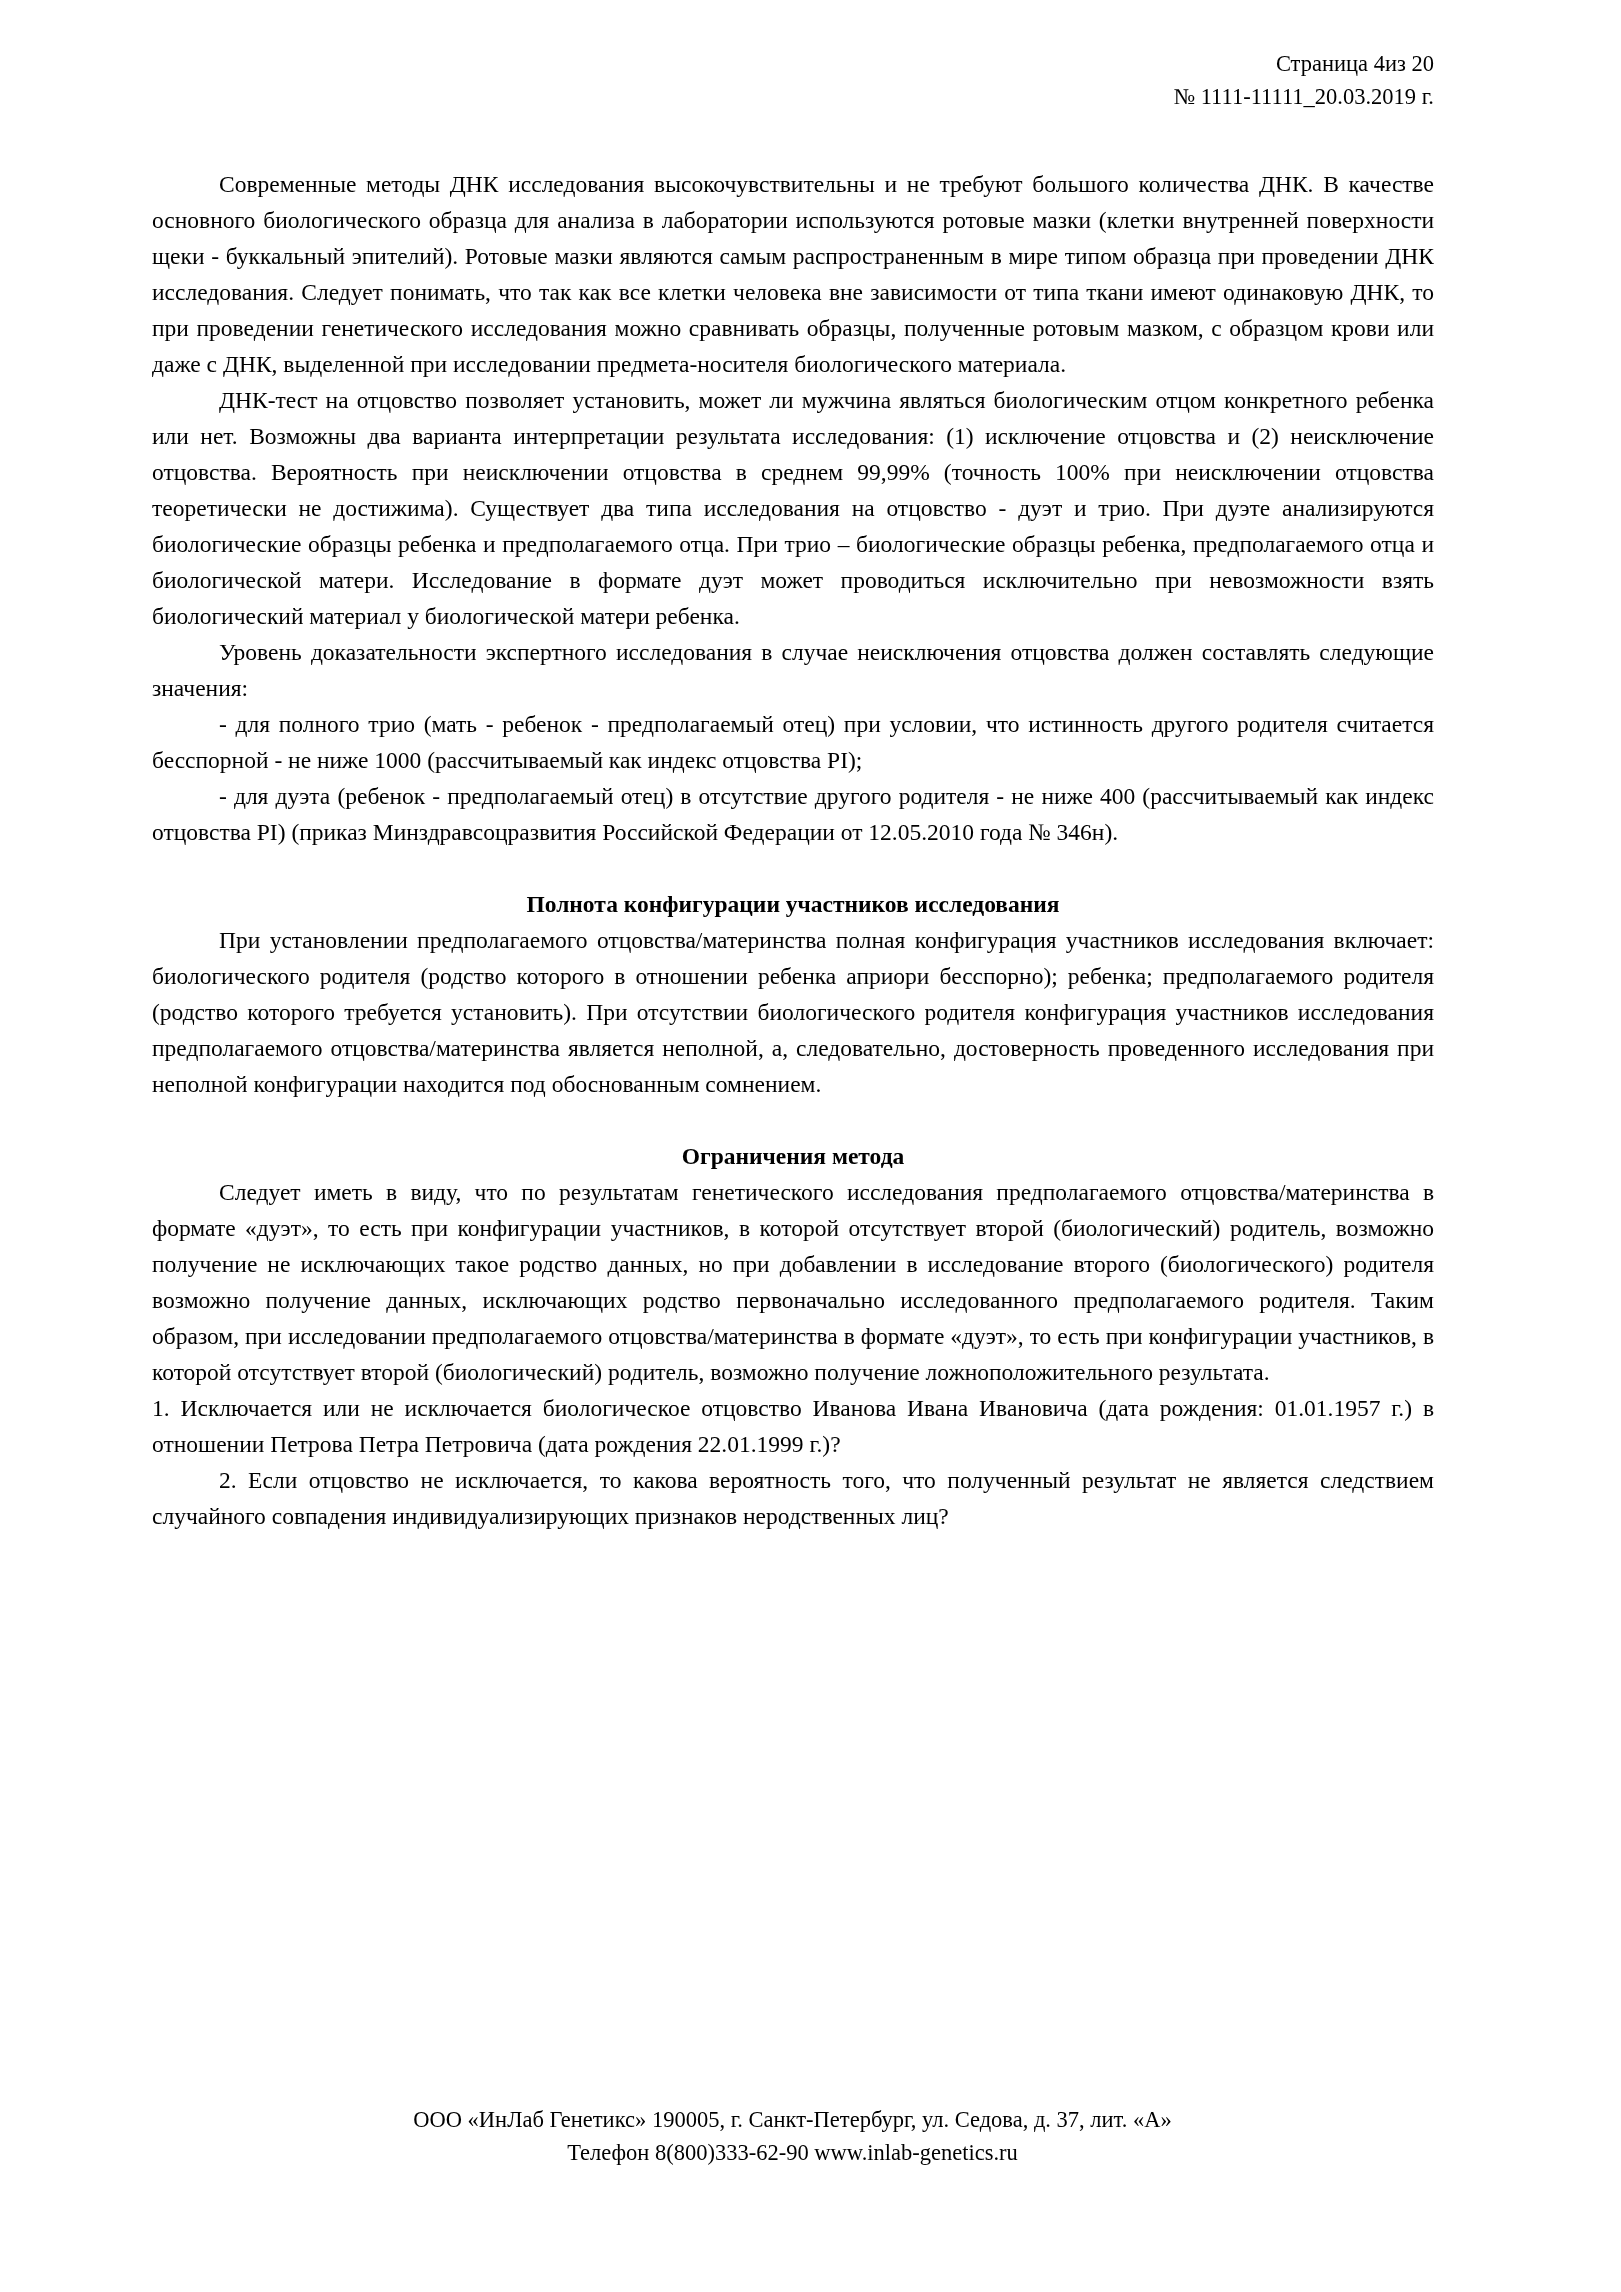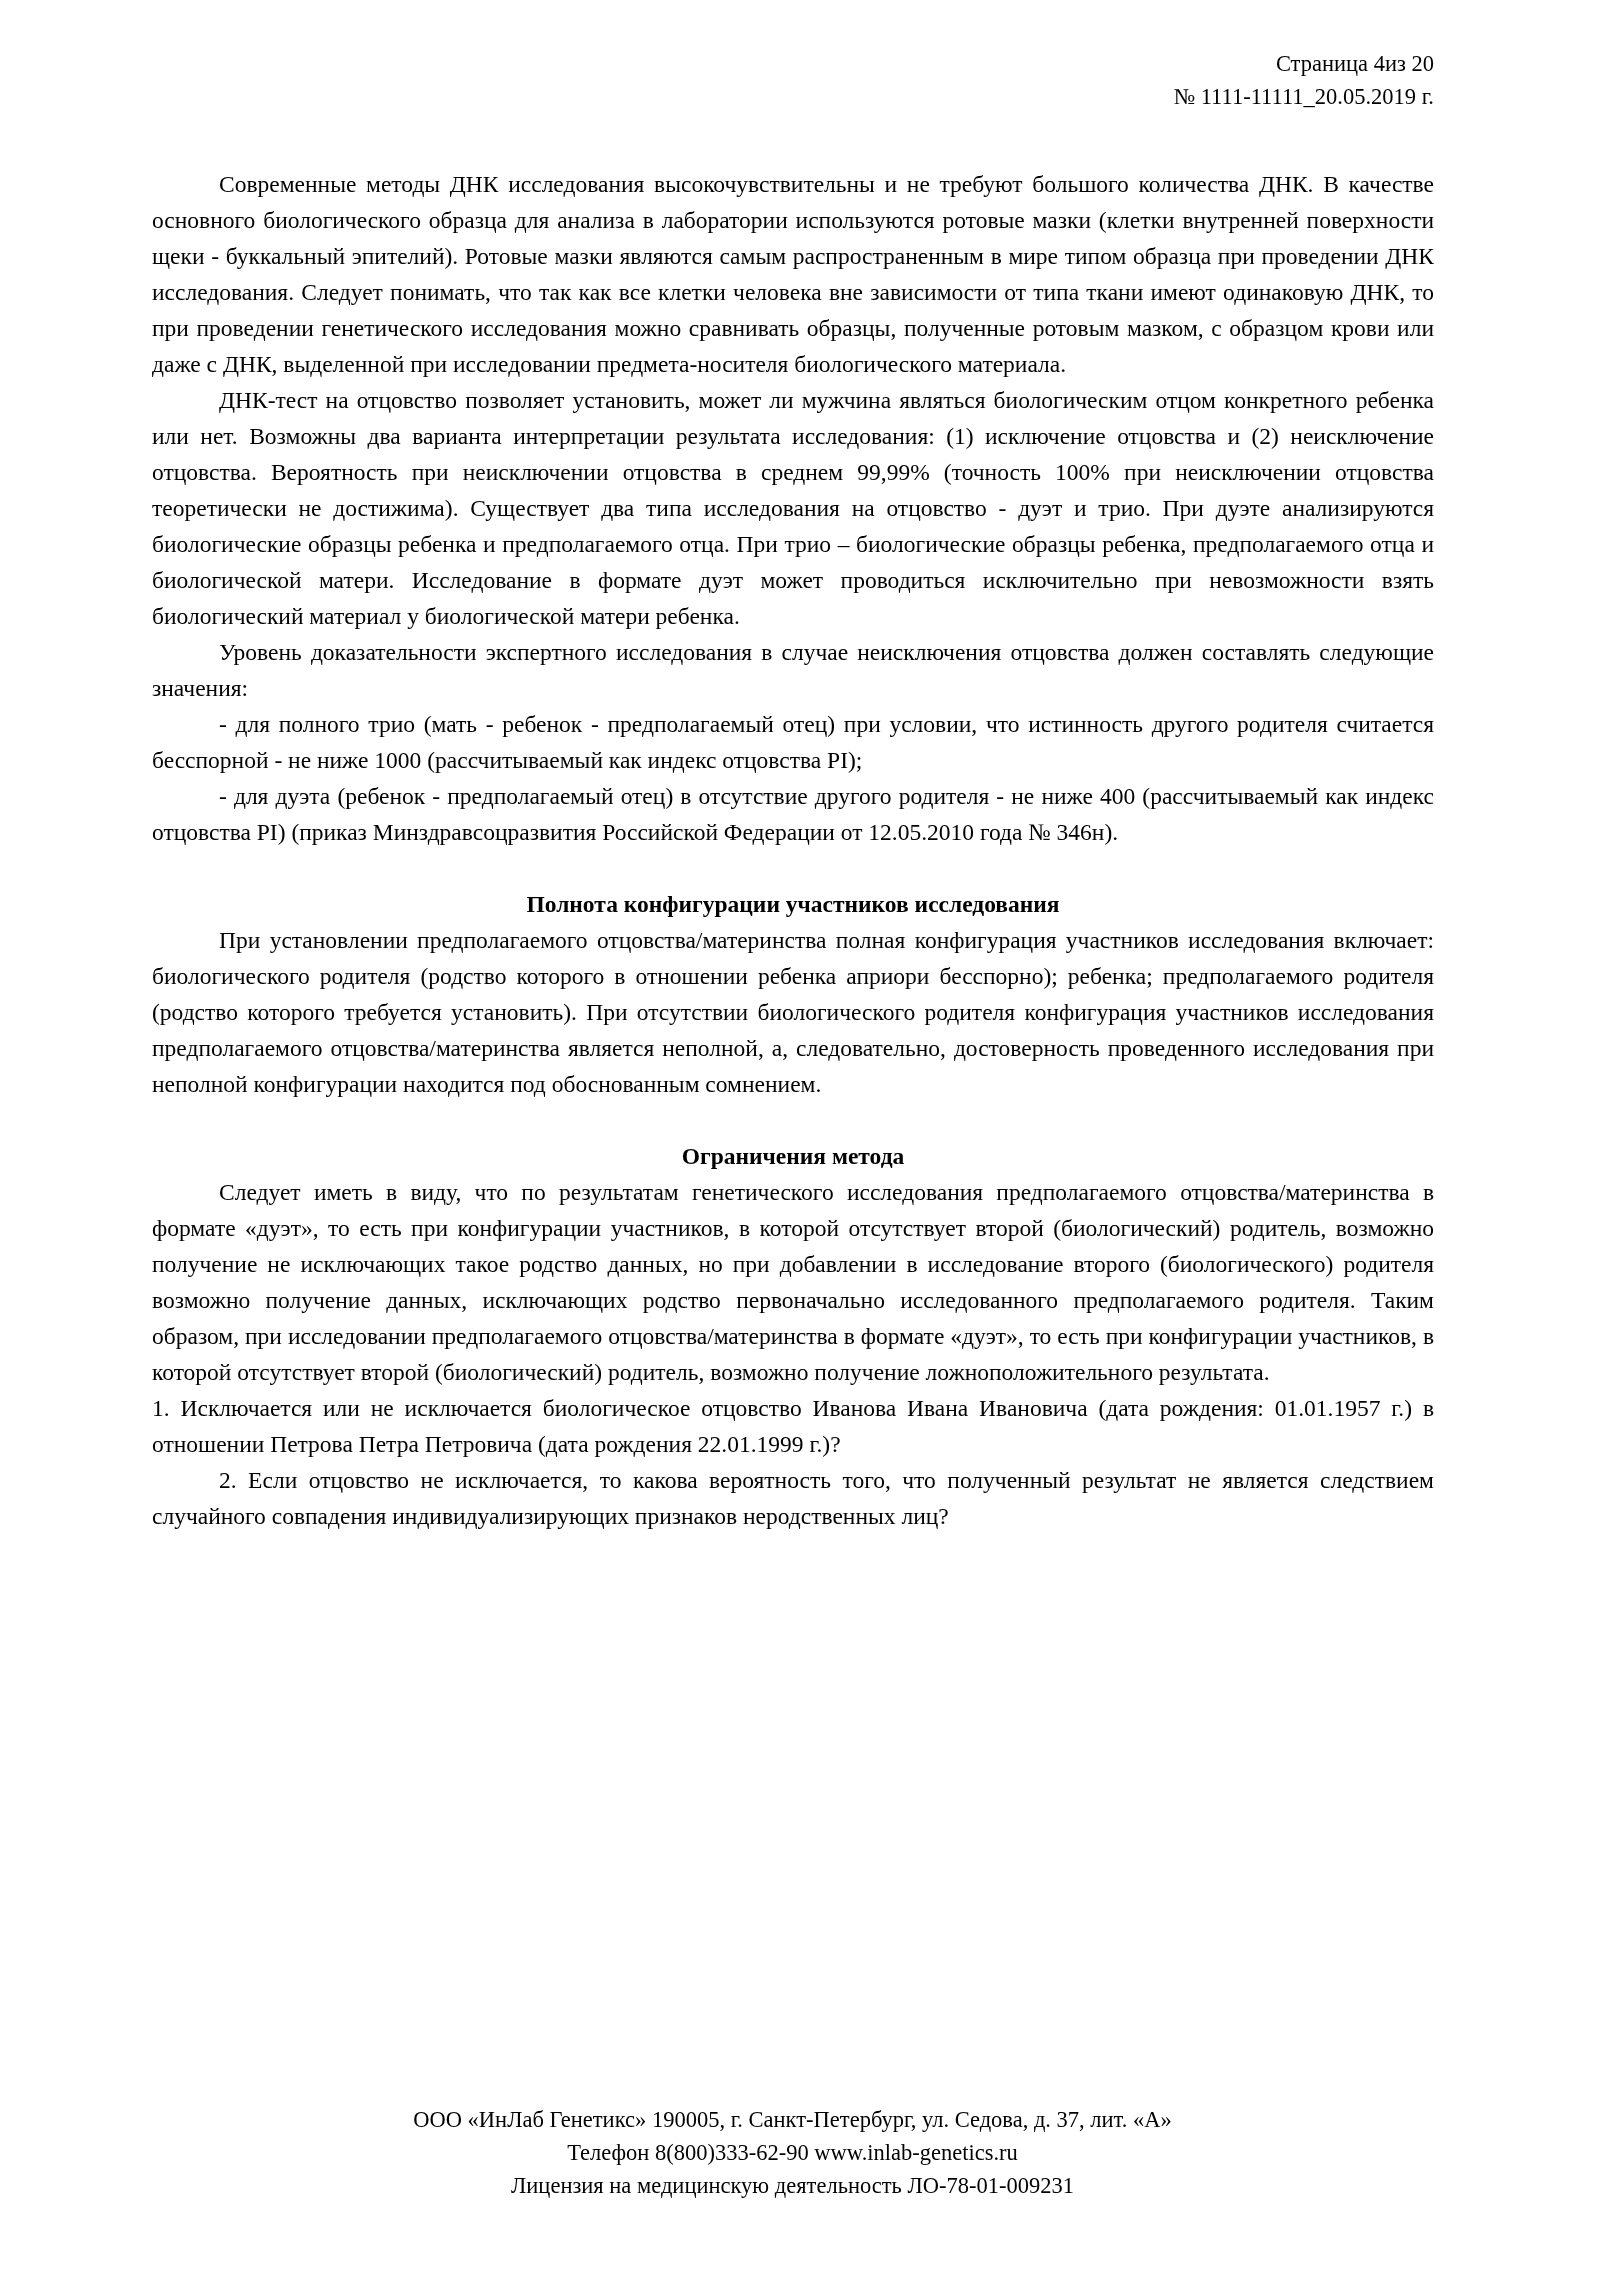--- a/index.html
+++ b/index.html
@@ -65,21 +65,21 @@
     line-height: 33px;
   }
 </style>
 </head>
 <body>
 
 <div class="page">
 
   <div class="doc-header">
     <div>Страница 4из 20</div>
-    <div>№ 1111-11111_20.05.2019 г.</div>
+    <div>№ 1111-11111_20.03.2019 г.</div>
   </div>
 
   <div class="content">
 
     <p class="para">Современные методы ДНК исследования высокочувствительны и не требуют большого количества ДНК. В качестве основного биологического образца для анализа в лаборатории используются ротовые мазки (клетки внутренней поверхности щеки - буккальный эпителий). Ротовые мазки являются самым распространенным в мире типом образца при проведении ДНК исследования. Следует понимать, что так как все клетки человека вне зависимости от типа ткани имеют одинаковую ДНК, то при проведении генетического исследования можно сравнивать образцы, полученные ротовым мазком, с образцом крови или даже с ДНК, выделенной при исследовании предмета-носителя биологического материала.</p>
 
     <p class="para">ДНК-тест на отцовство позволяет установить, может ли мужчина являться биологическим отцом конкретного ребенка или нет. Возможны два варианта интерпретации результата исследования: (1) исключение отцовства и (2) неисключение отцовства. Вероятность при неисключении отцовства в среднем 99,99% (точность 100% при неисключении отцовства теоретически не достижима). Существует два типа исследования на отцовство - дуэт и трио. При дуэте анализируются биологические образцы ребенка и предполагаемого отца. При трио – биологические образцы ребенка, предполагаемого отца и биологической матери. Исследование в формате дуэт может проводиться исключительно при невозможности взять биологический материал у биологической матери ребенка.</p>
     <p class="para">Уровень доказательности экспертного исследования в случае неисключения отцовства должен составлять следующие значения:</p>
     <p class="para">- для полного трио (мать - ребенок - предполагаемый отец) при условии, что истинность другого родителя считается бесспорной - не ниже 1000 (рассчитываемый как индекс отцовства PI);</p>
     <p class="para">- для дуэта (ребенок - предполагаемый отец) в отсутствие другого родителя - не ниже 400 (рассчитываемый как индекс отцовства PI) (приказ Минздравсоцразвития Российской Федерации от 12.05.2010 года № 346н).</p>
@@ -91,17 +91,16 @@
     <p class="para">Следует иметь в виду, что по результатам генетического исследования предполагаемого отцовства/материнства в формате «дуэт», то есть при конфигурации участников, в которой отсутствует второй (биологический) родитель, возможно получение не исключающих такое родство данных, но при добавлении в исследование второго (биологического) родителя возможно получение данных, исключающих родство первоначально исследованного предполагаемого родителя. Таким образом, при исследовании предполагаемого отцовства/материнства в формате «дуэт», то есть при конфигурации участников, в которой отсутствует второй (биологический) родитель, возможно получение ложноположительного результата.</p>
 
     <p class="para noindent">1. Исключается или не исключается биологическое отцовство Иванова Ивана Ивановича (дата рождения: 01.01.1957 г.) в отношении Петрова Петра Петровича (дата рождения 22.01.1999 г.)?</p>
     <p class="para">2. Если отцовство не исключается, то какова вероятность того, что полученный результат не является следствием случайного совпадения индивидуализирующих признаков неродственных лиц?</p>
 
   </div>
 
   <div class="footer">
     <div>ООО «ИнЛаб Генетикс» 190005, г. Санкт-Петербург, ул. Седова, д. 37, лит. «А»</div>
     <div>Телефон 8(800)333-62-90 www.inlab-genetics.ru</div>
-    <div>Лицензия на медицинскую деятельность ЛО-78-01-009231</div>
   </div>
 
 </div>
 
 
 </body></html>

